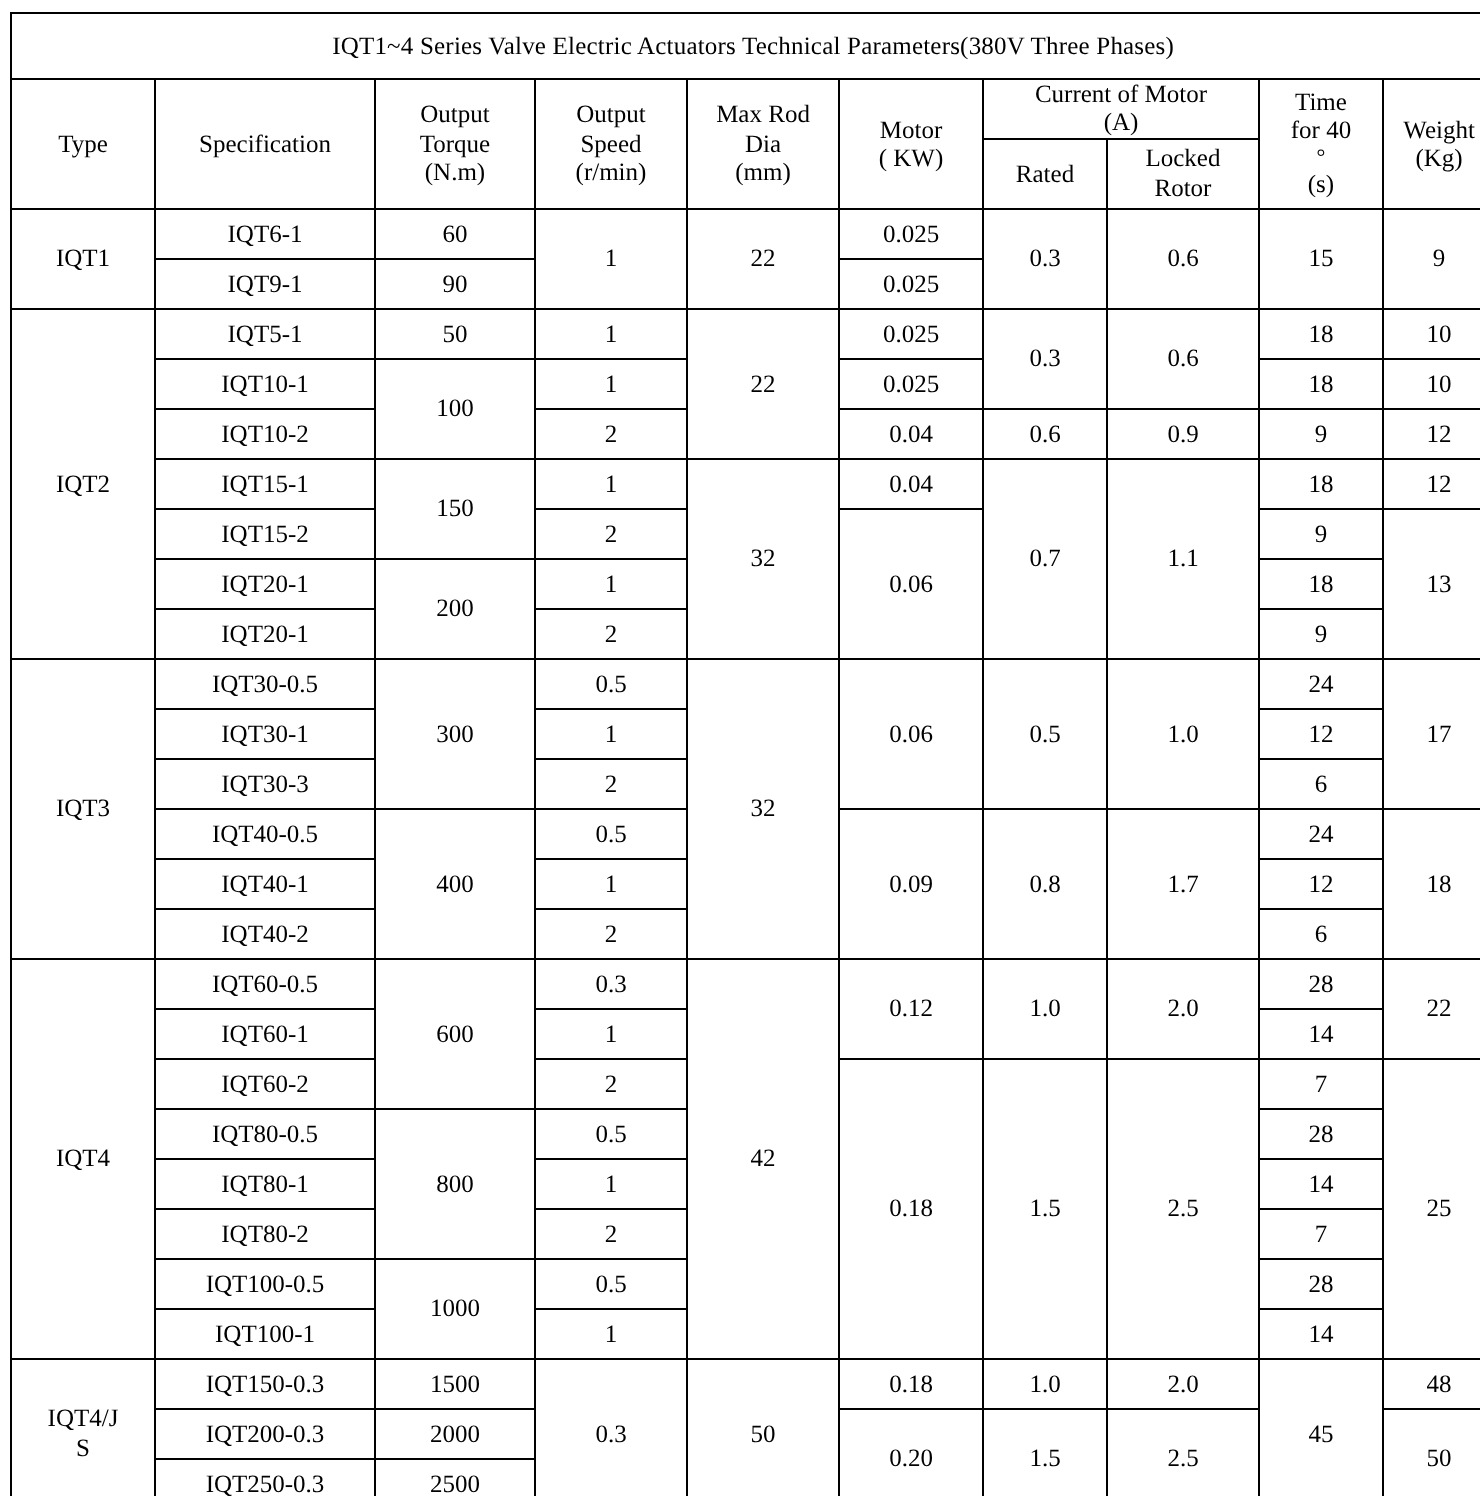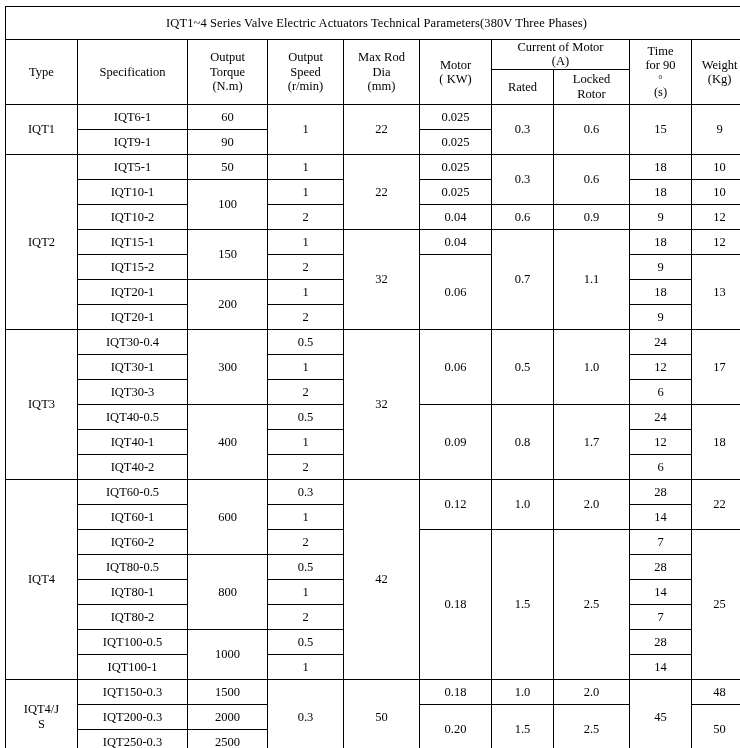--- a/index.html
+++ b/index.html
@@ -114,21 +114,21 @@
         <td class="hdr hdr-main" rowspan="2">
           <span class="hdr-line">Motor</span>
           <span class="hdr-line">( KW)</span>
         </td>
         <td class="hdr" colspan="2" style="height:28px">
           <span class="hdr-line">Current of Motor</span>
           <span class="hdr-line">(A)</span>
         </td>
         <td class="hdr hdr-main" rowspan="2">
           <span class="hdr-line">Time</span>
-          <span class="hdr-line">for 90</span>
+          <span class="hdr-line">for 40</span>
           <span class="hdr-line deg">°</span>
           <span class="hdr-line">(s)</span>
         </td>
         <td class="hdr hdr-main" rowspan="2">
           <span class="hdr-line">Weight</span>
           <span class="hdr-line">(Kg)</span>
         </td>
       </tr>
       <tr>
         <td class="hdr hdr-sub">Rated</td>
@@ -210,21 +210,21 @@
         <td>18</td>
       </tr>
       <tr class="row">
         <td class="spec-cell">IQT20-1</td>
         <td>2</td>
         <td>9</td>
       </tr>
 
       <tr class="row">
         <td class="type-cell" rowspan="6">IQT3</td>
-        <td class="spec-cell">IQT30-0.4</td>
+        <td class="spec-cell">IQT30-0.5</td>
         <td rowspan="3">300</td>
         <td>0.5</td>
         <td rowspan="6">32</td>
         <td rowspan="3">0.06</td>
         <td rowspan="3">0.5</td>
         <td rowspan="3">1.0</td>
         <td>24</td>
         <td rowspan="3">17</td>
       </tr>
       <tr class="row">

